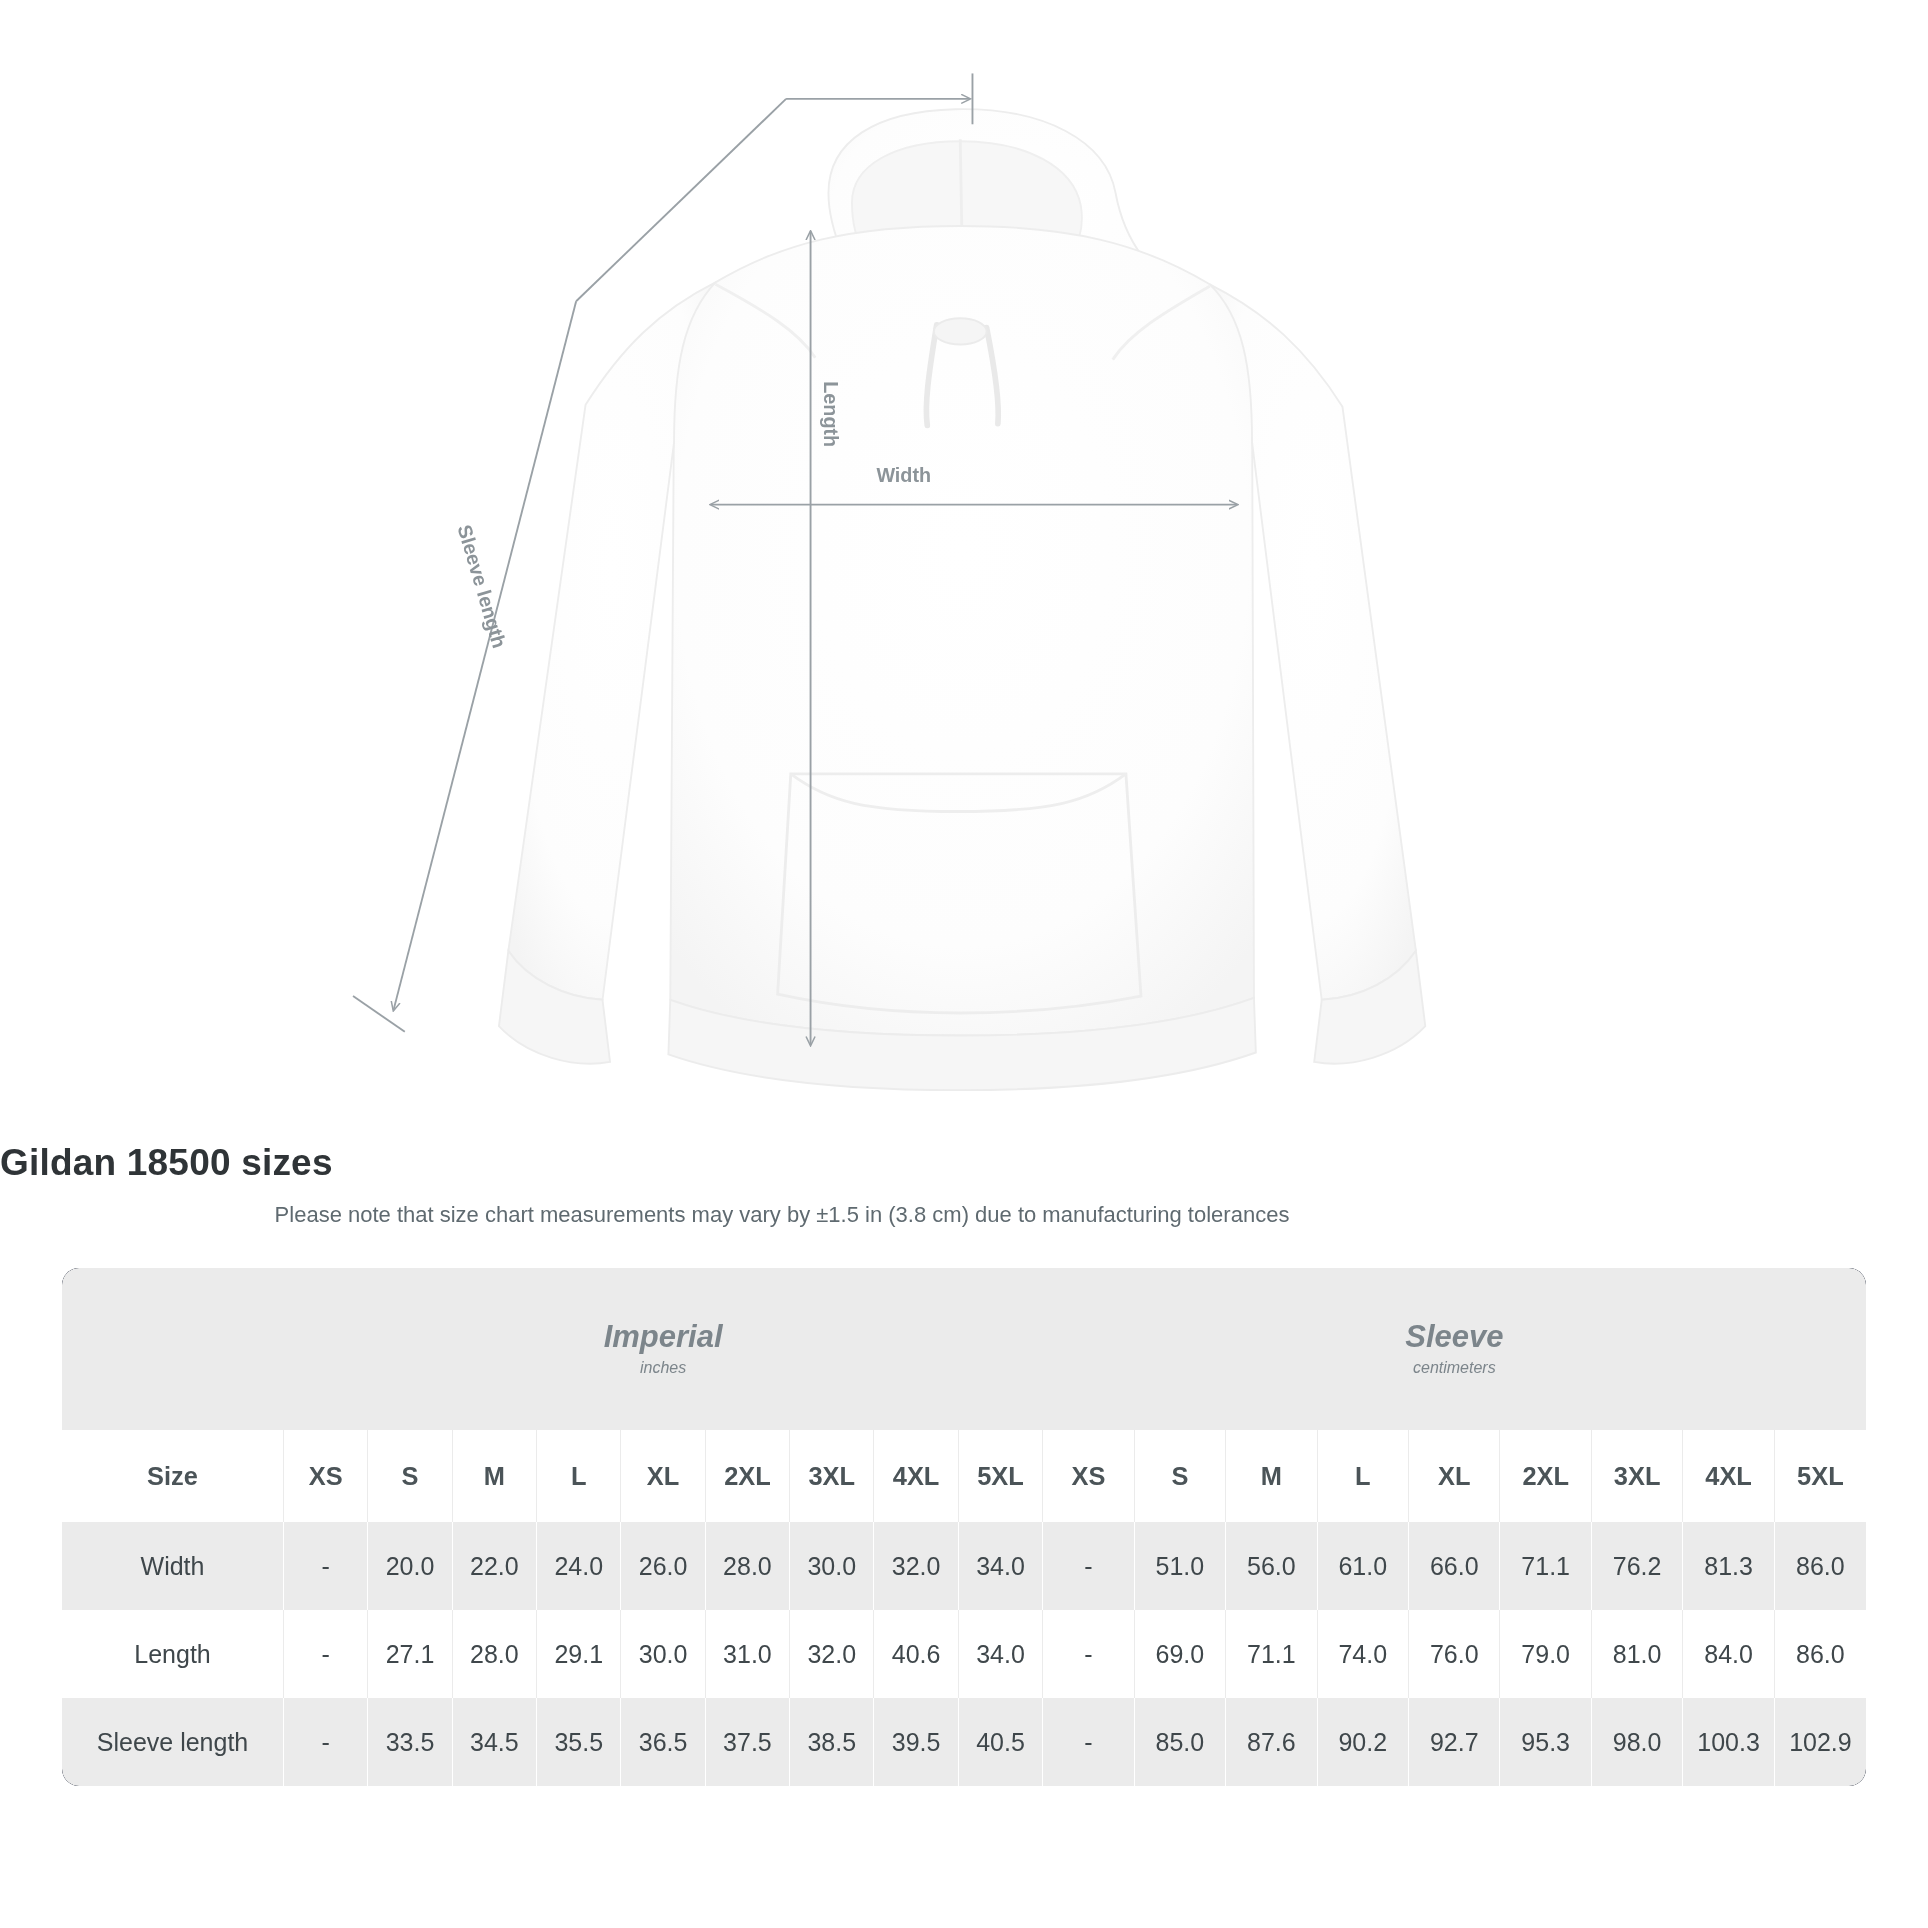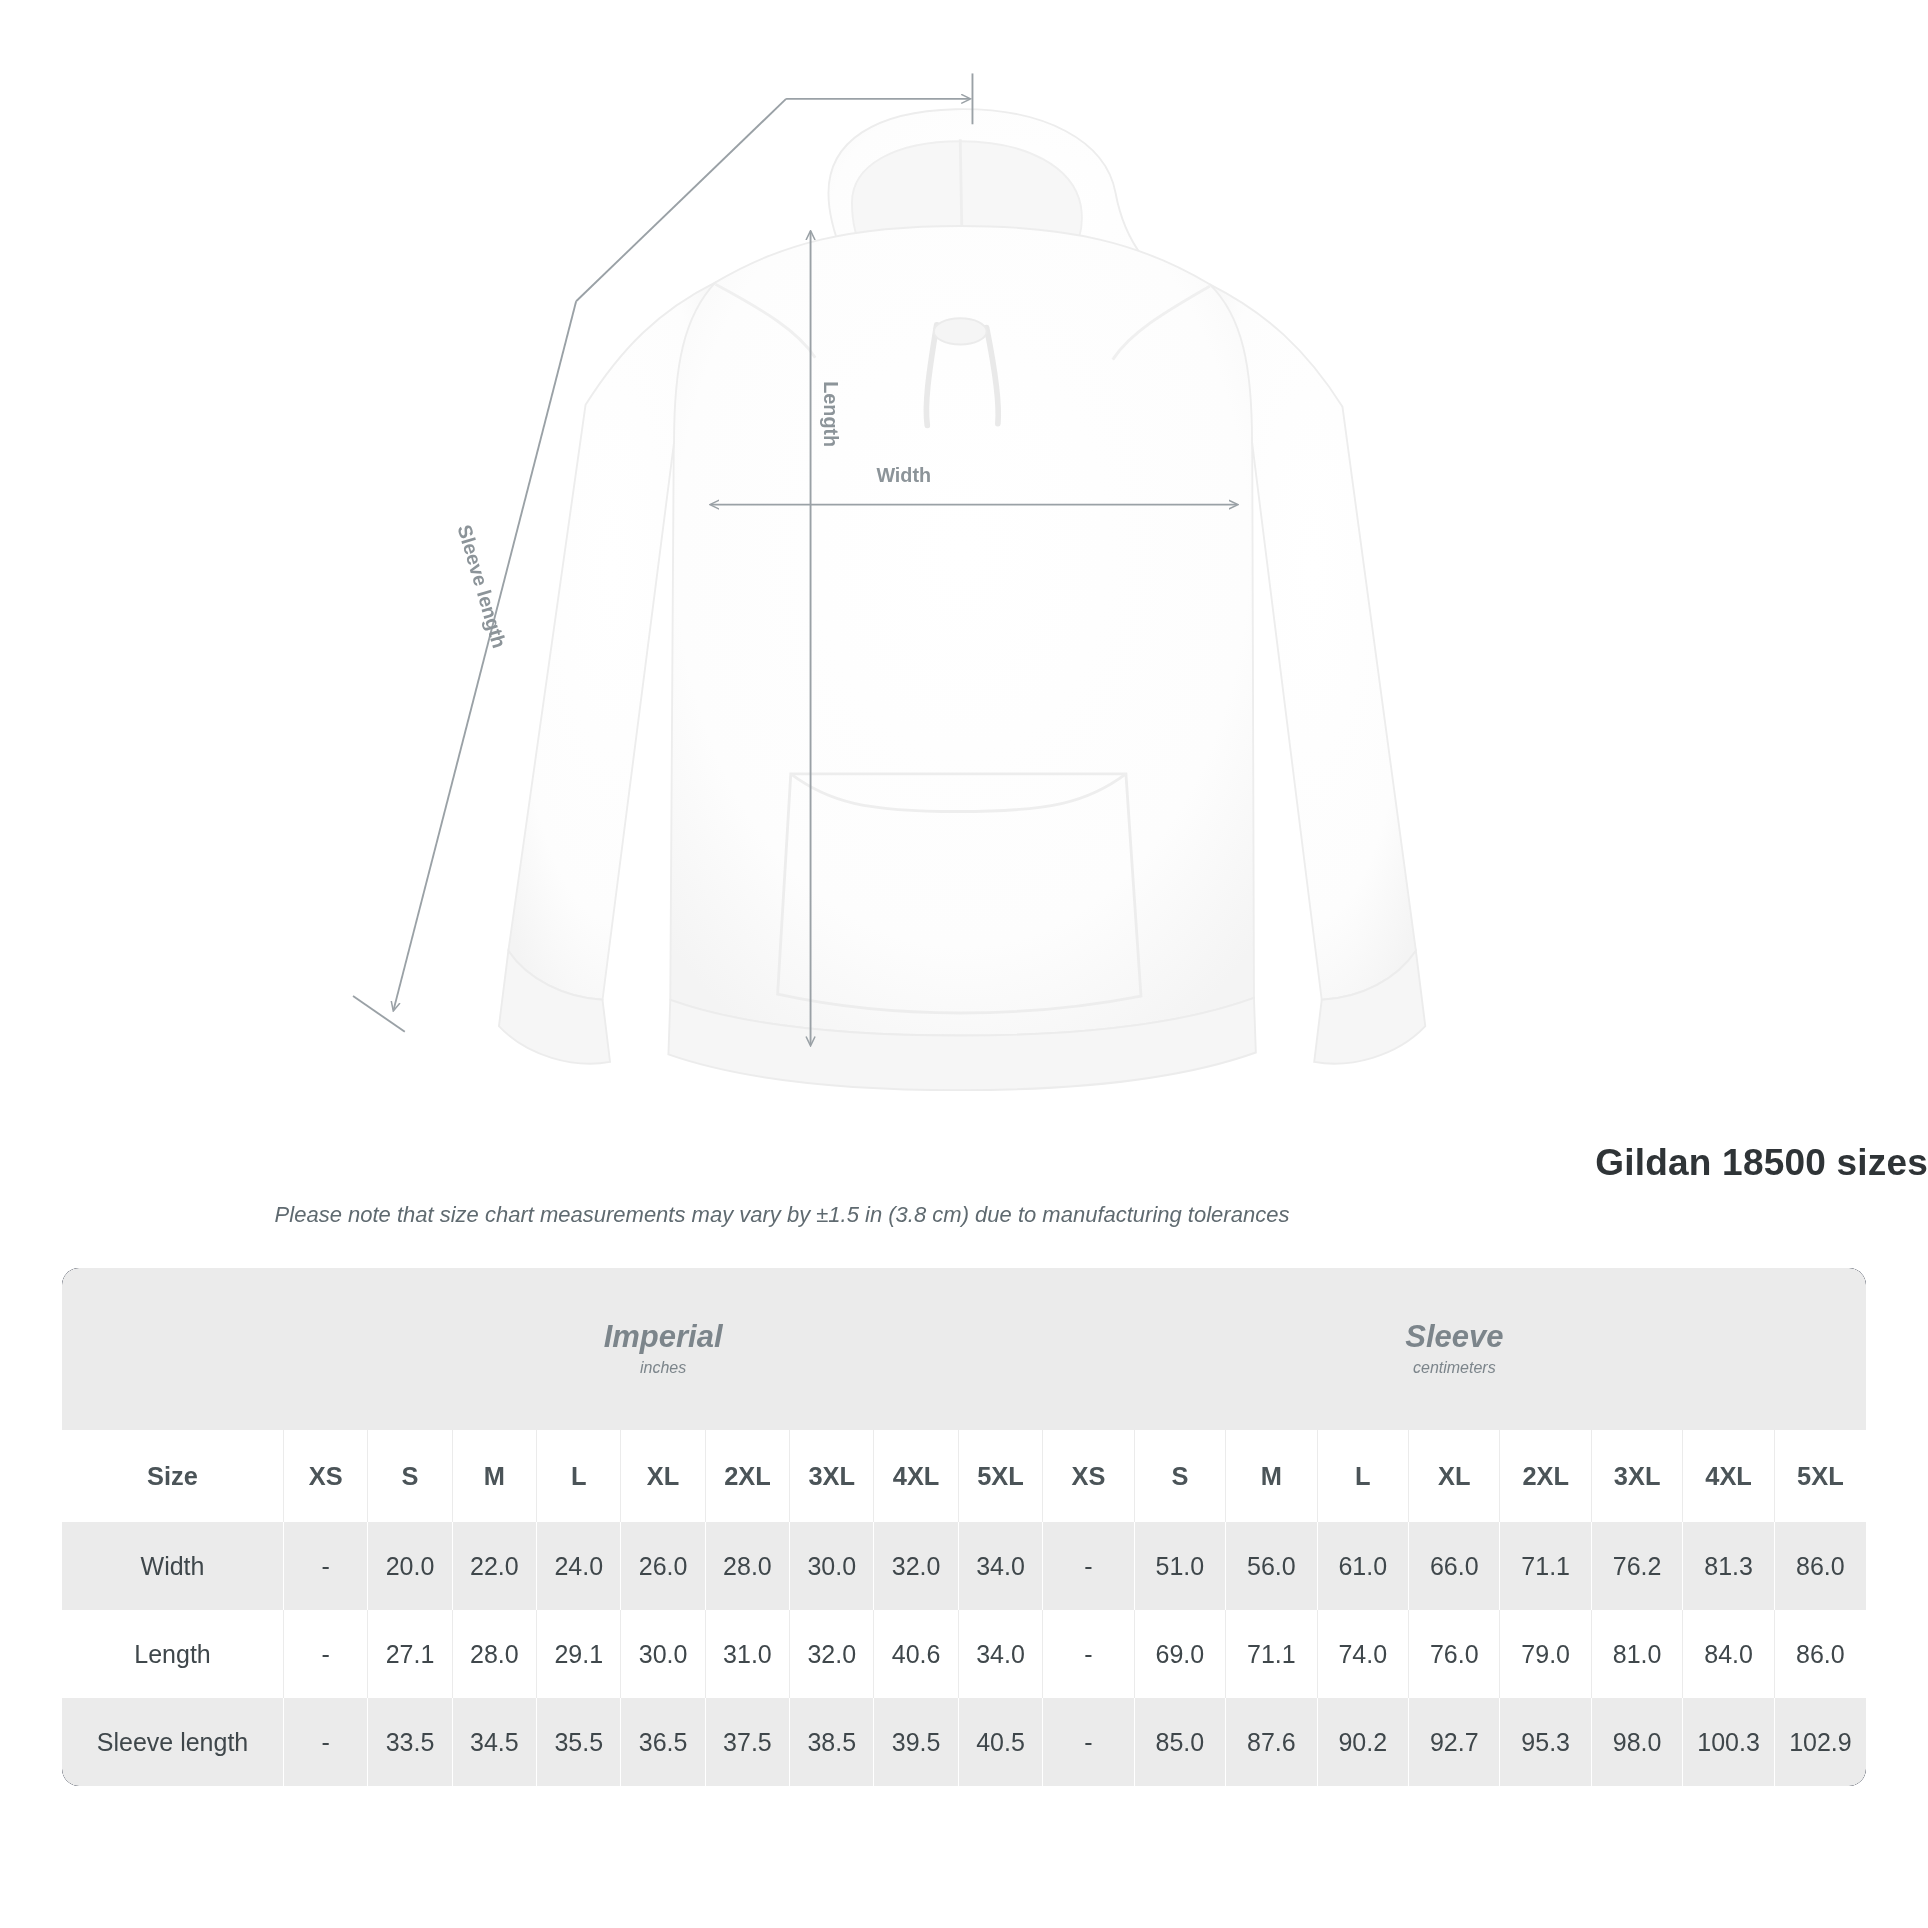--- a/index.html
+++ b/index.html
@@ -22,33 +22,32 @@
     left: 0; top: 0;
     width: 1928px; height: 1125px;
   }
   #illustration svg { display: block; }
 
   
   #chart-title {
     position: absolute;
     left: 0; top: 1142px;
     width: 1928px;
-    text-align: right;
+    text-align: left;
     font-size: 37px;
     font-weight: bold;
     color: #2f3437;
     letter-spacing: 0.2px;
   }
   #chart-note {
     position: absolute;
     left: 0; top: 1202px;
     width: 1564px;
     text-align: center;
     font-size: 22px;
-    font-style: italic;
     color: #5f6a70;
   }
 
   
   #table-wrap {
     position: absolute;
     left: 62px; top: 1268px;
     width: 1804px;
     border-radius: 17px;
     overflow: hidden;

